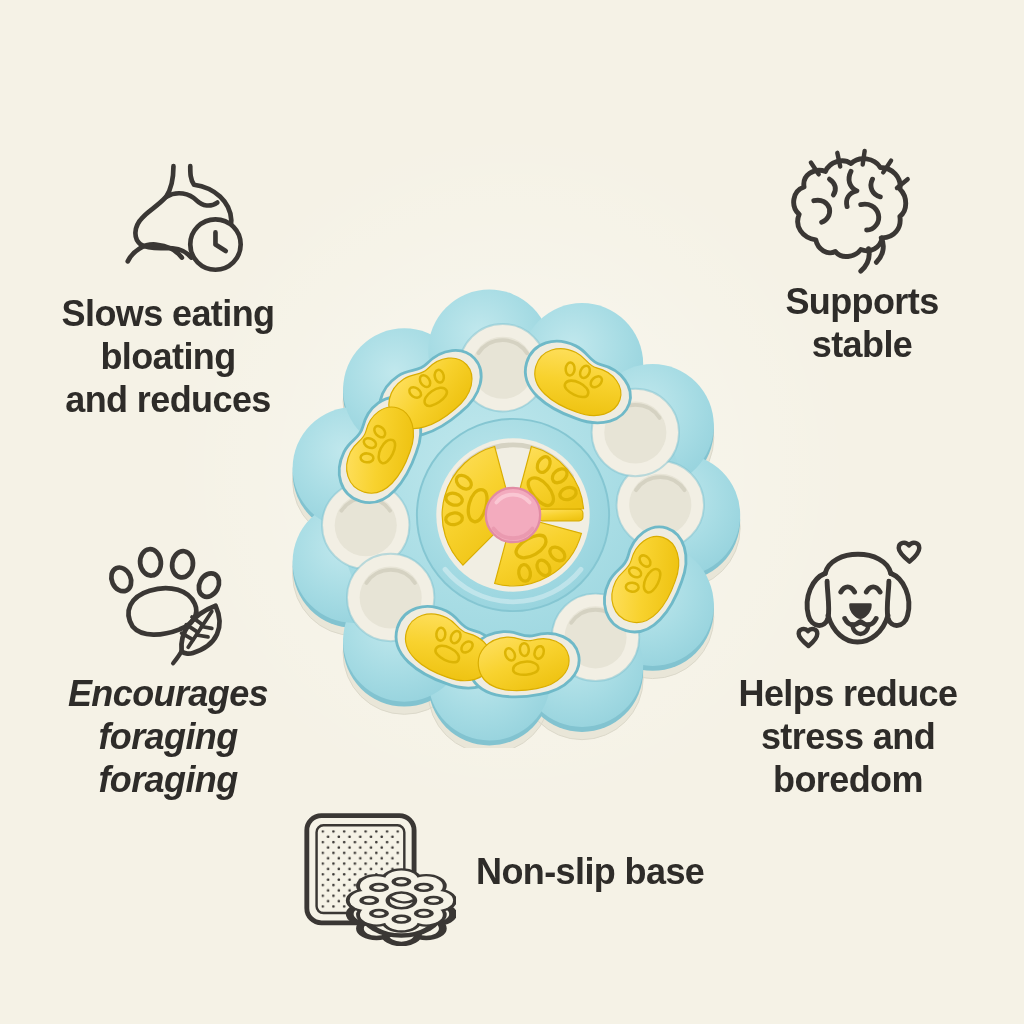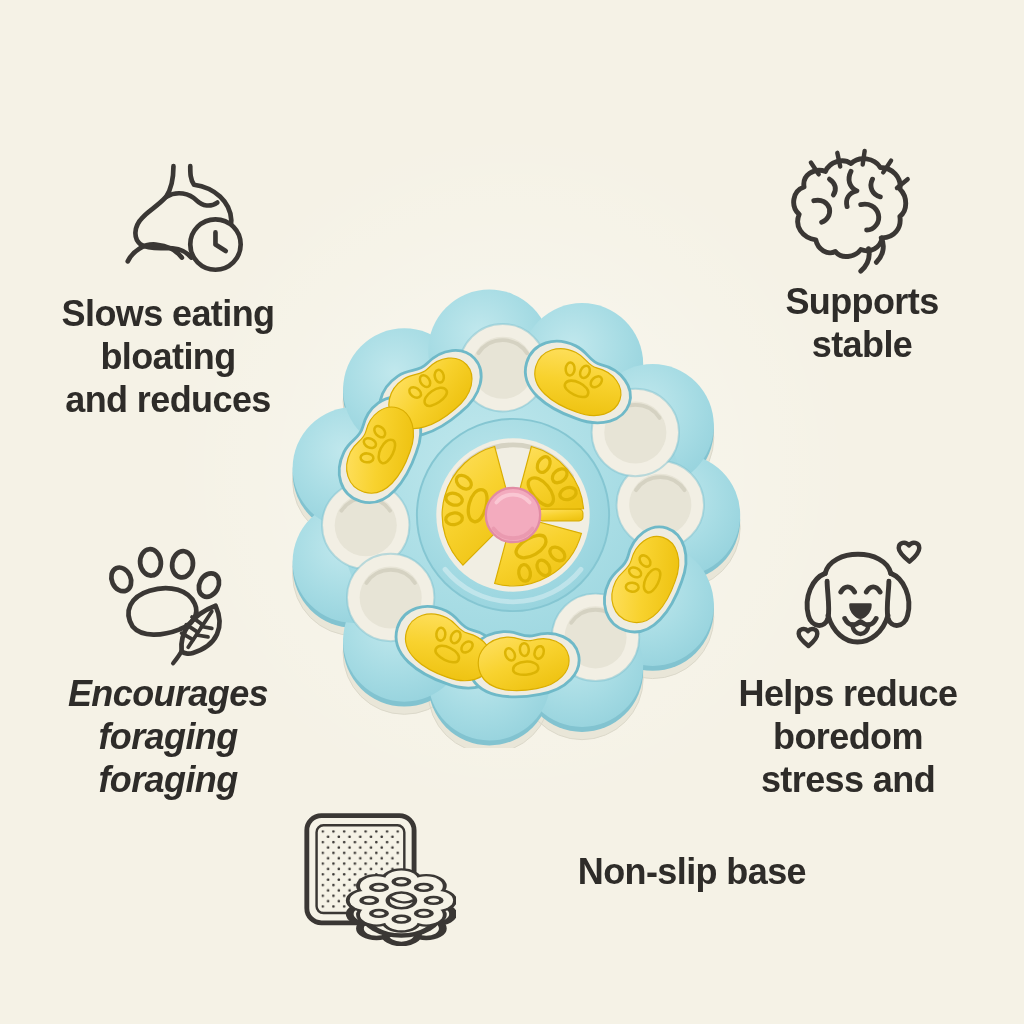--- a/index.html
+++ b/index.html
@@ -10,21 +10,21 @@
       #f5f2e6;
     font-family:"Liberation Sans", sans-serif;
   }
   .icon-box{position:absolute;}
   .icon-box svg{display:block;width:100%;height:100%;}
   .caption{
     position:absolute;
     font-weight:700;font-size:36px;line-height:1.2;letter-spacing:-0.6px;
     color:#2e2c29;text-align:center;
   }
-  .caption.left{text-align:right;}
+  .caption.left{text-align:left;}
   
   .ic-stomach{left:124px;top:156px;width:140px;height:122px;}
   .cap-1{left:18px;top:292px;width:300px;}
   .ic-brain{left:786px;top:144px;width:128px;height:132px;}
   .cap-2{left:722px;top:280px;width:280px;}
   .ic-pawleaf{left:96px;top:536px;width:142px;height:132px;}
   .cap-3{left:28px;top:672px;width:280px;font-style:italic;}
   .ic-dog{left:782px;top:520px;width:152px;height:148px;}
   .cap-4{left:704px;top:672px;width:288px;}
   .ic-mat{left:300px;top:808px;width:156px;height:138px;}
@@ -221,22 +221,22 @@
       <path d="M64,100 C68,108 74,108 80,103 C86,108 92,108 96,100"></path>
       <path d="M72,106 C72,119 88,119 88,106" stroke-width="4.5"></path>
       <g stroke-width="4.5">
         <path d="M130,42 C124,37 119,32.5 119,28 C119,22.5 126,20.8 129.5,25.5 C133,20.8 140,22.5 140,28 C140,32.5 136,37 130,42 Z"></path>
         <path d="M27,128 C21.5,123.5 17,119.5 17,115.5 C17,110.5 23.5,109 26.5,113 C29.5,109 36,110.5 36,115.5 C36,119.5 32.5,123.5 27,128 Z"></path>
       </g>
     </svg>
   </div>
   <figcaption class="caption cap-4">
     <div>Helps reduce</div>
+    <div>stress and</div>
     <div>boredom</div>
-    <div>stress and</div>
   </figcaption>
 
   <div class="icon-box ic-mat">
     <svg viewBox="0 0 160 140" fill="none" stroke="#3a3734" stroke-width="5" stroke-linecap="round" stroke-linejoin="round">
       <defs>
         <pattern id="matDots" width="11" height="11" patternUnits="userSpaceOnUse">
           <rect x="0" y="0" width="2.6" height="2.6" rx="1" fill="#3a3734" stroke="none"></rect>
           <rect x="5.5" y="5.5" width="2.6" height="2.6" rx="1" fill="#3a3734" stroke="none"></rect>
         </pattern>
       </defs>

